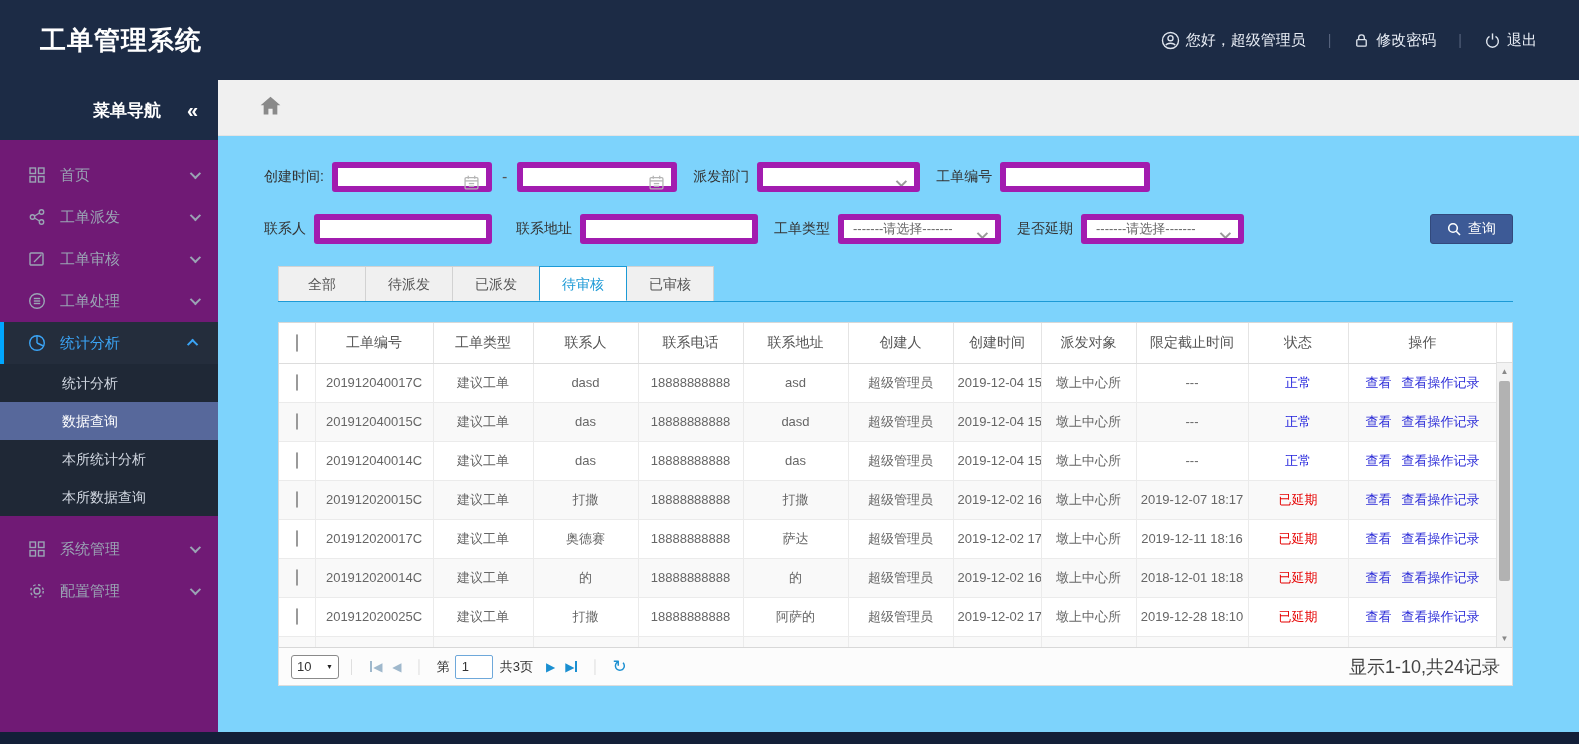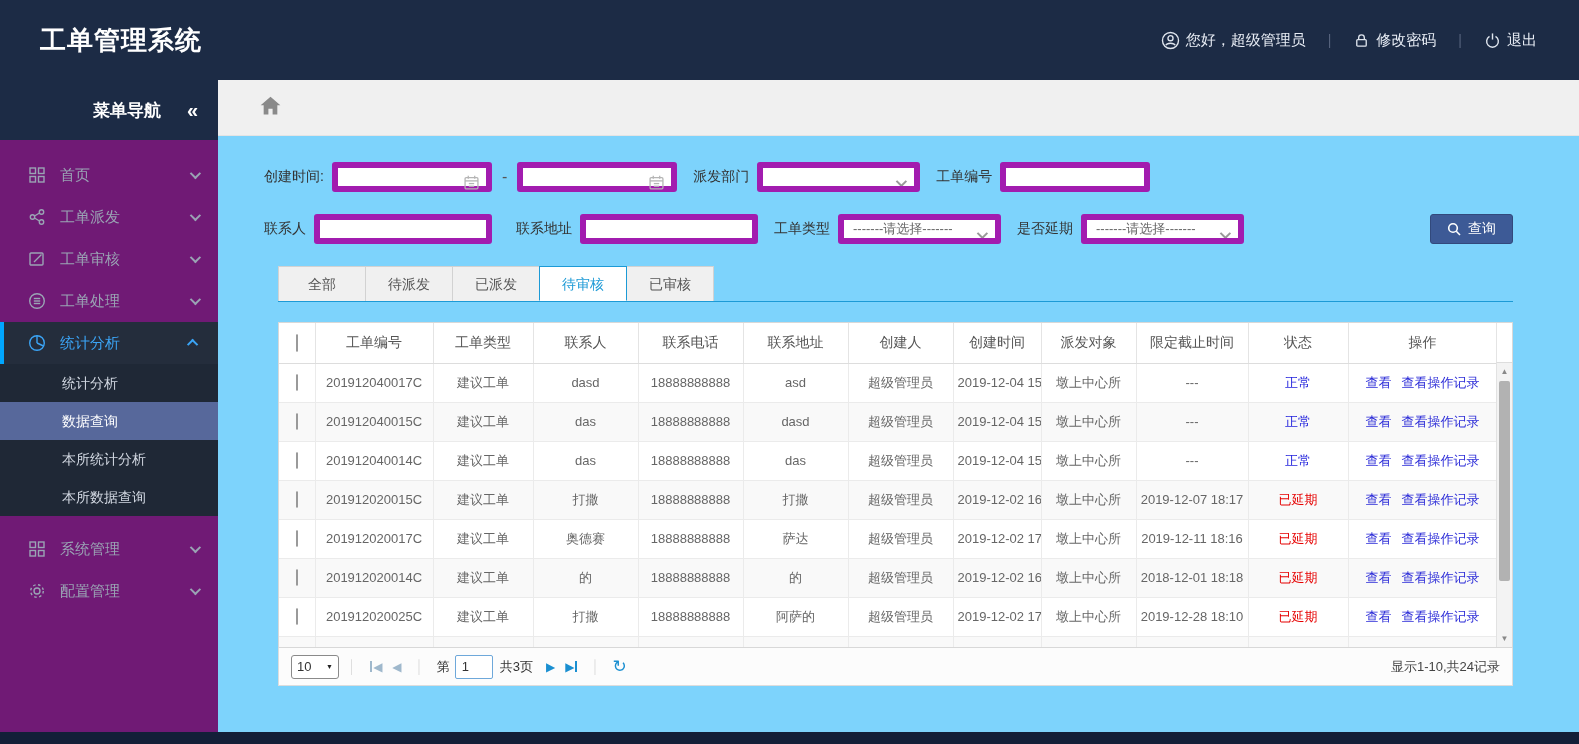--- a/index.html
+++ b/index.html
@@ -100,21 +100,21 @@
   .pg-btn { font-size:12px; cursor:pointer; margin:0 5px; display:inline-flex; align-items:center; }
   .pg-btn.disabled { color:#9fb8cc; cursor:default; }
   .pg-btn.on { color:#1a8fd1; }
   .pg-btn.first::before, .pg-btn.last::after { content:""; display:inline-block; width:2px; height:11px; background:currentColor; }
   .pg-btn.first::before { margin-right:1px; } .pg-btn.last::after { margin-left:1px; }
   .page-label { margin:0 5px 0 4px; }
   .page-input { width:38px; height:24px; border:1px solid #6ea8da; border-radius:2px; text-align:left;
     padding-left:6px; font-size:13px; color:#333; font-family:inherit; }
   .total-label { margin:0 8px 0 7px; }
   .refresh { font-size:17px; color:#1a8fd1; cursor:pointer; margin-left:4px; }
-  .pg-summary { margin-left:auto; color:#444; font-size:13px; }
+  .pg-summary { margin-left:auto; color:#444; font-size:18px; }
 </style>
 </head>
 <body>
 
 <div class="app">
 
   <header class="topbar">
     <div class="logo">工单管理系统</div>
     <div class="top-right">
       <span class="top-item">

